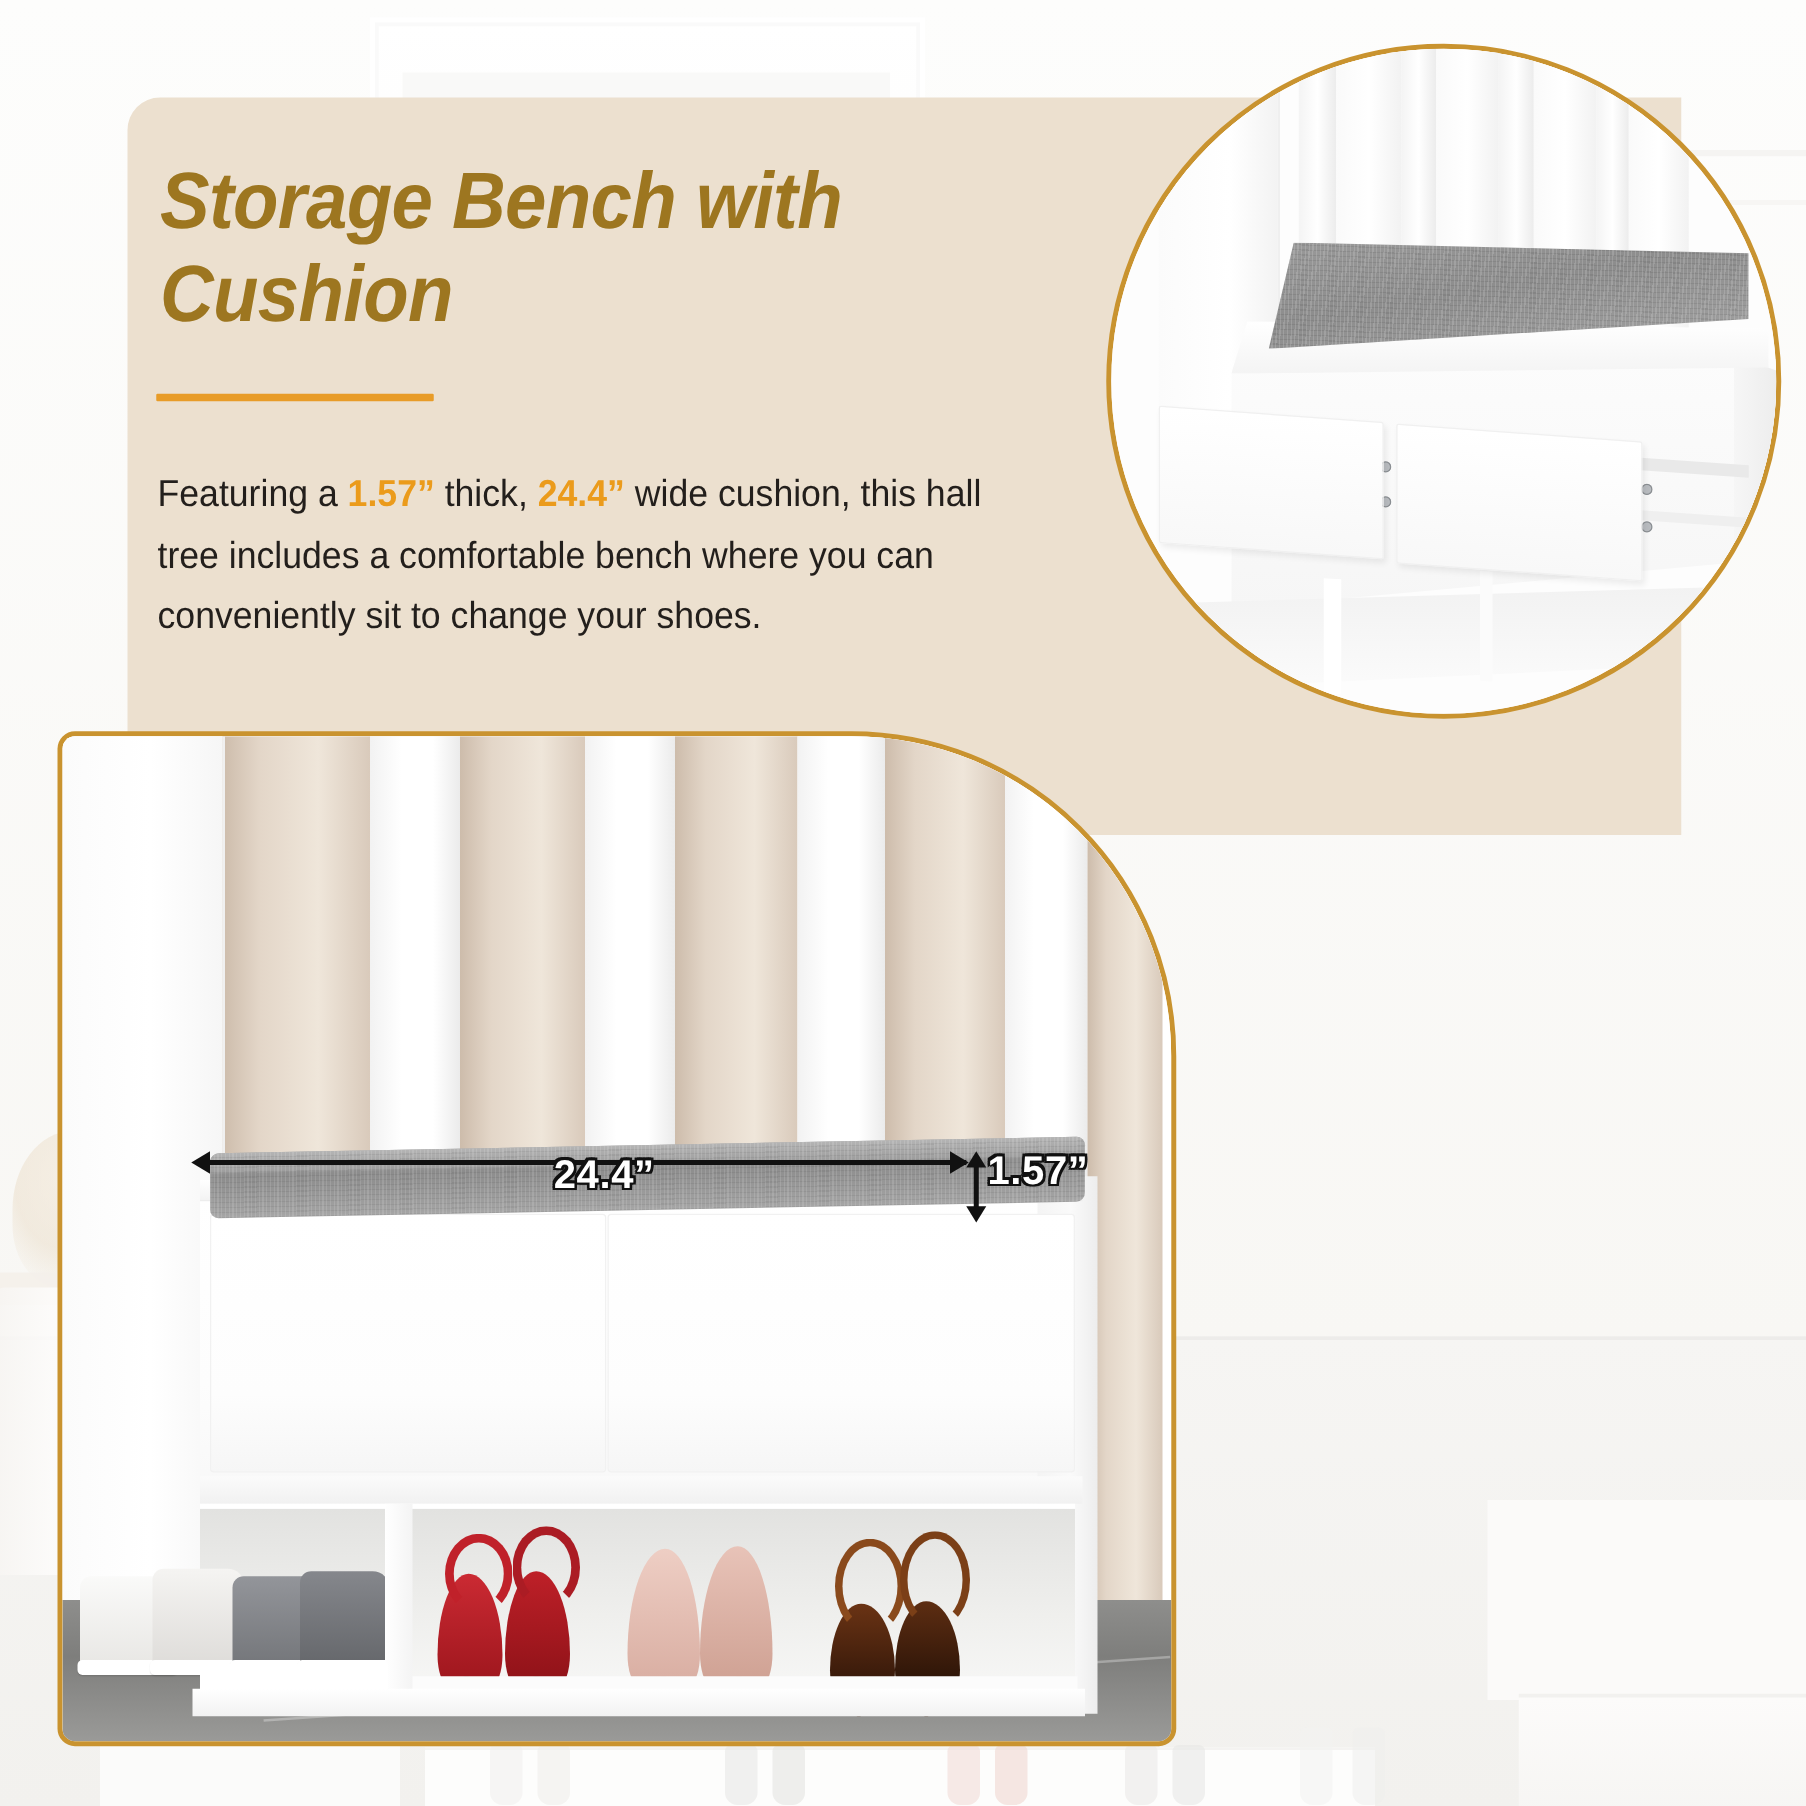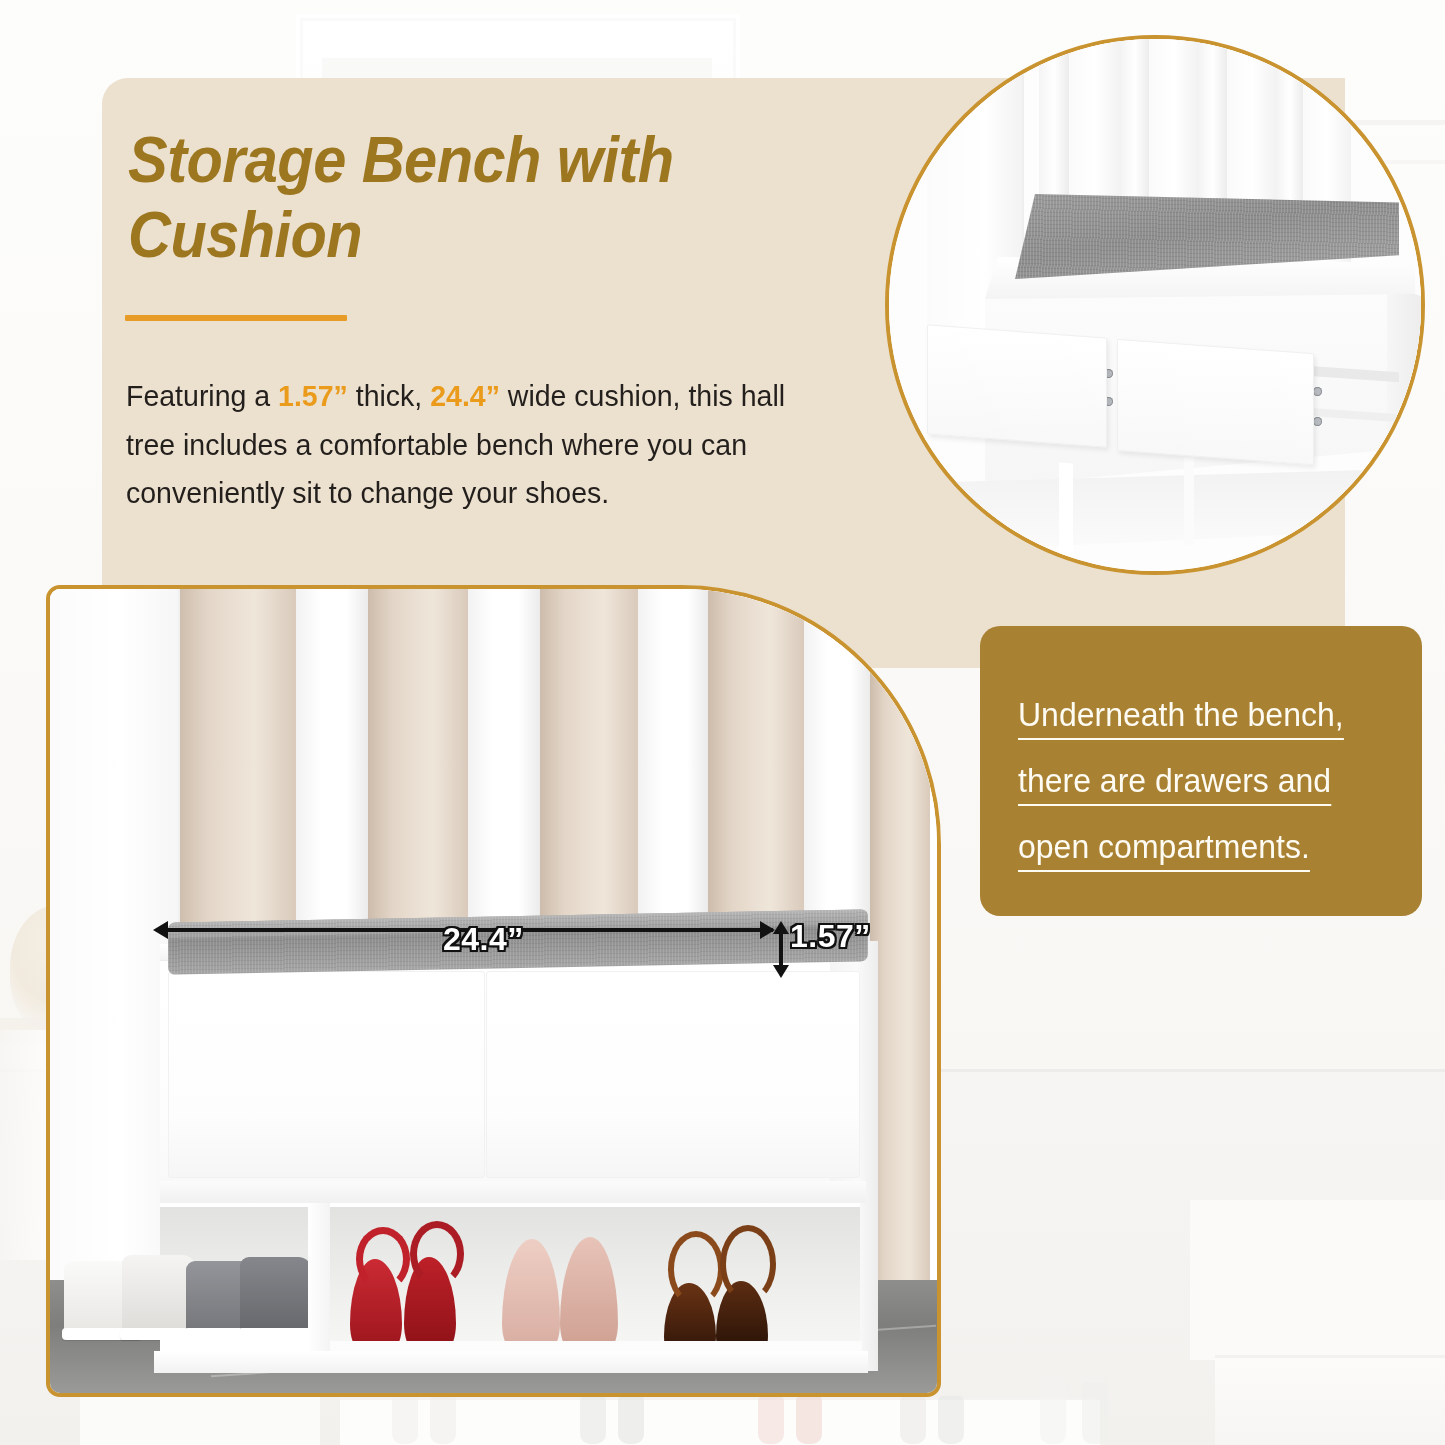--- a/index.html
+++ b/index.html
@@ -279,27 +279,20 @@
 
     <div class="ci-drawer ci-drawer1"></div>
     <div class="ci-drawer ci-drawer2"></div>
 
     <div class="ci-benchtop"></div>
     <div class="ci-cushion">
       <div class="ci-cushion-tex"></div>
     </div>
   </div>
 
-  <div class="callout">
-    <div class="callout-text">
-      <div><u>Underneath the bench,</u></div>
-      <div><u>there are drawers and</u></div>
-      <div><u>open compartments.</u></div>
-    </div>
-  </div>
 
   <div class="photo">
     <div class="ph-wall"></div>
     <div class="slat beige" style="left:128px;width:118px;"></div>
     <div class="slat white" style="left:246px;width:72px;"></div>
     <div class="slat beige" style="left:318px;width:100px;"></div>
     <div class="slat white" style="left:418px;width:72px;"></div>
     <div class="slat beige" style="left:490px;width:98px;"></div>
     <div class="slat white" style="left:588px;width:70px;"></div>
     <div class="slat beige" style="left:658px;width:96px;"></div>

